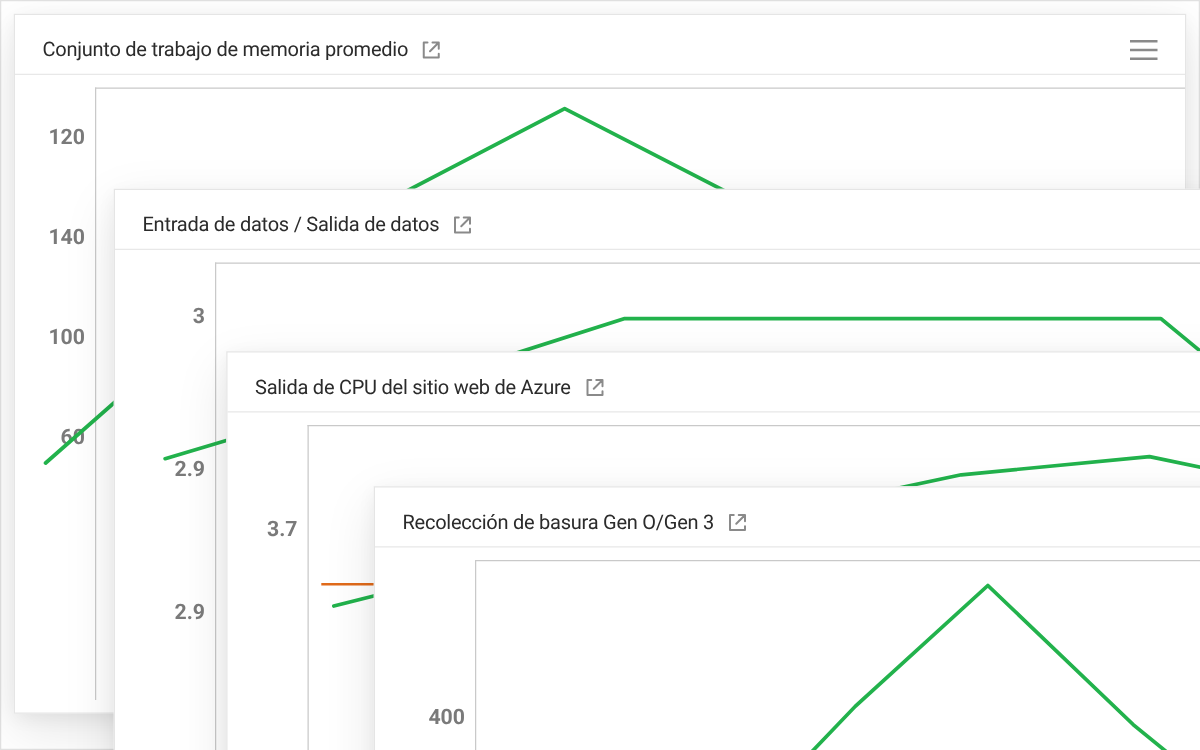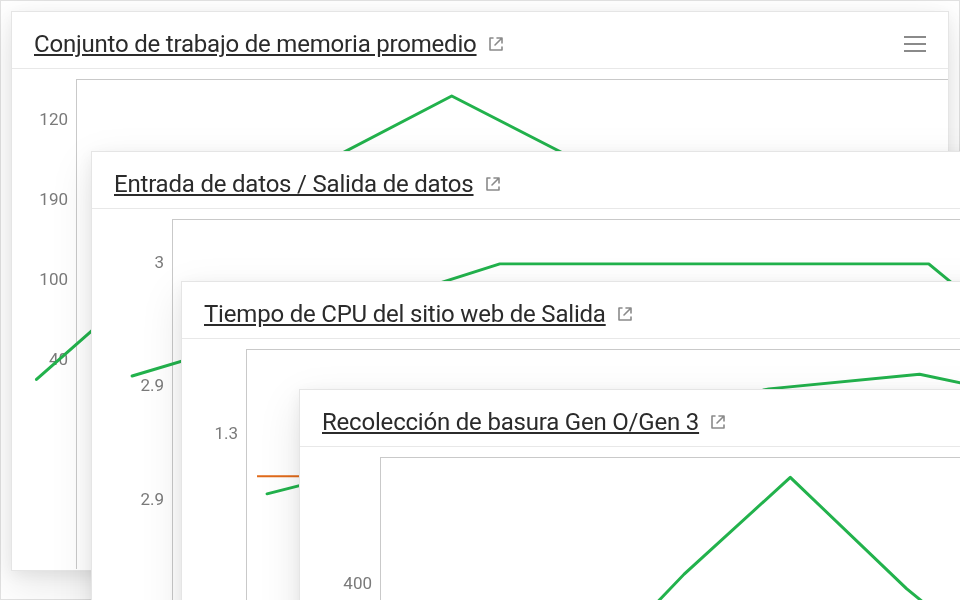--- a/index.html
+++ b/index.html
@@ -12,34 +12,33 @@
     box-shadow: 0 14px 40px rgba(0,0,0,0.10), 0 4px 14px rgba(0,0,0,0.06);
   }
   .card-header {
     display: flex;
     align-items: center;
     justify-content: space-between;
     padding: 18px 22px 10px 22px;
     border-bottom: 1px solid #e8e8e8;
   }
   .card-title {
-    font-size: 24px;
+    font-size: 16px;
     font-weight: 400;
     color: #2b2b2b;
     letter-spacing: -0.2px;
     display: flex;
     align-items: center;
     gap: 10px;
-    text-decoration: underline;
   }
   .popout-icon svg { display: block; }
   .menu-icon { width: 22px; height: 18px; display: flex; flex-direction: column; justify-content: space-between; padding: 1px 0; }
   .menu-icon span { display: block; height: 2px; width: 100%; background: #8a8a8a; }
   .chart-area { position: relative; width: 100%; height: calc(100% - 58px); }
-  .y-ticks { position: absolute; left: 0; top: 0; bottom: 0; width: 64px; }
+  .y-ticks { position: absolute; left: 0; top: 0; bottom: 0; width: 64px; font-weight: bold; }
   .y-tick { position: absolute; right: 8px; font-size: 17px; color: #7a7a7a; transform: translateY(-50%); }
   .plot { position: absolute; left: 64px; right: 0; top: 10px; bottom: 0; border-left: 1px solid #c9c9c9; border-top: 1px solid #c9c9c9; }
   .plot svg { position: absolute; inset: 0; width: 100%; height: 100%; overflow: visible; }
   .stroke-green { stroke: #22b24c; stroke-width: 3; fill: none; stroke-linejoin: round; stroke-linecap: round; }
   .stroke-orange { stroke: #e06a1a; stroke-width: 2; fill: none; stroke-linejoin: round; }
 
   
   .c1 { left: 10px;  top: 10px;  width: 938px; height: 560px; }
   .c2 { left: 90px;  top: 150px; width: 900px; height: 500px; }
   .c3 { left: 180px; top: 280px; width: 850px; height: 450px; }
@@ -62,23 +61,23 @@
       </div>
       <div class="menu-icon">
           <span></span>
           <span></span>
           <span></span>
         </div>
     </div>
     <div class="chart-area">
       <div class="y-ticks">
         <div class="y-tick" style="top:10%">120</div>
-        <div class="y-tick" style="top:26%">190</div>
+        <div class="y-tick" style="top:26%">140</div>
         <div class="y-tick" style="top:42%">100</div>
-        <div class="y-tick" style="top:58%">40</div>
+        <div class="y-tick" style="top:58%">60</div>
       </div>
       <div class="plot">
         <svg viewBox="0 0 860 490" preserveAspectRatio="none">
           <polyline class="stroke-green" points="-40,300 145,135 370,16 560,115"></polyline>
         </svg>
       </div>
     </div>
   </div>
 
   <div class="card c2">
@@ -102,31 +101,31 @@
         <svg viewBox="0 0 800 440" preserveAspectRatio="none">
           <polyline class="stroke-green" points="-40,160 200,85 320,45 560,45 740,45 850,140"></polyline>
         </svg>
       </div>
     </div>
   </div>
 
   <div class="card c3">
     <div class="card-header">
       <div class="card-title">
-        <span>Tiempo de CPU del sitio web de Salida</span>
+        <span>Salida de CPU del sitio web de Azure</span>
         <span class="popout-icon">
           <svg width="18" height="18" viewBox="0 0 18 18">
               <path d="M6 3 H3 V15 H15 V12 M10 3 H15 V8 M15 3 L8 10" stroke="#8a8a8a" stroke-width="1.6" fill="none" stroke-linecap="round" stroke-linejoin="round"></path>
             </svg>
         </span>
       </div>
     </div>
     <div class="chart-area">
       <div class="y-ticks">
-        <div class="y-tick" style="top:24%">1.3</div>
+        <div class="y-tick" style="top:24%">3.7</div>
       </div>
       <div class="plot">
         <svg viewBox="0 0 780 390" preserveAspectRatio="none">
           <polyline class="stroke-orange" points="10,130 60,130 110,130"></polyline>
           <polyline class="stroke-green" points="20,148 70,135 170,110 360,75 520,40 670,25 810,55"></polyline>
         </svg>
       </div>
     </div>
   </div>
 

